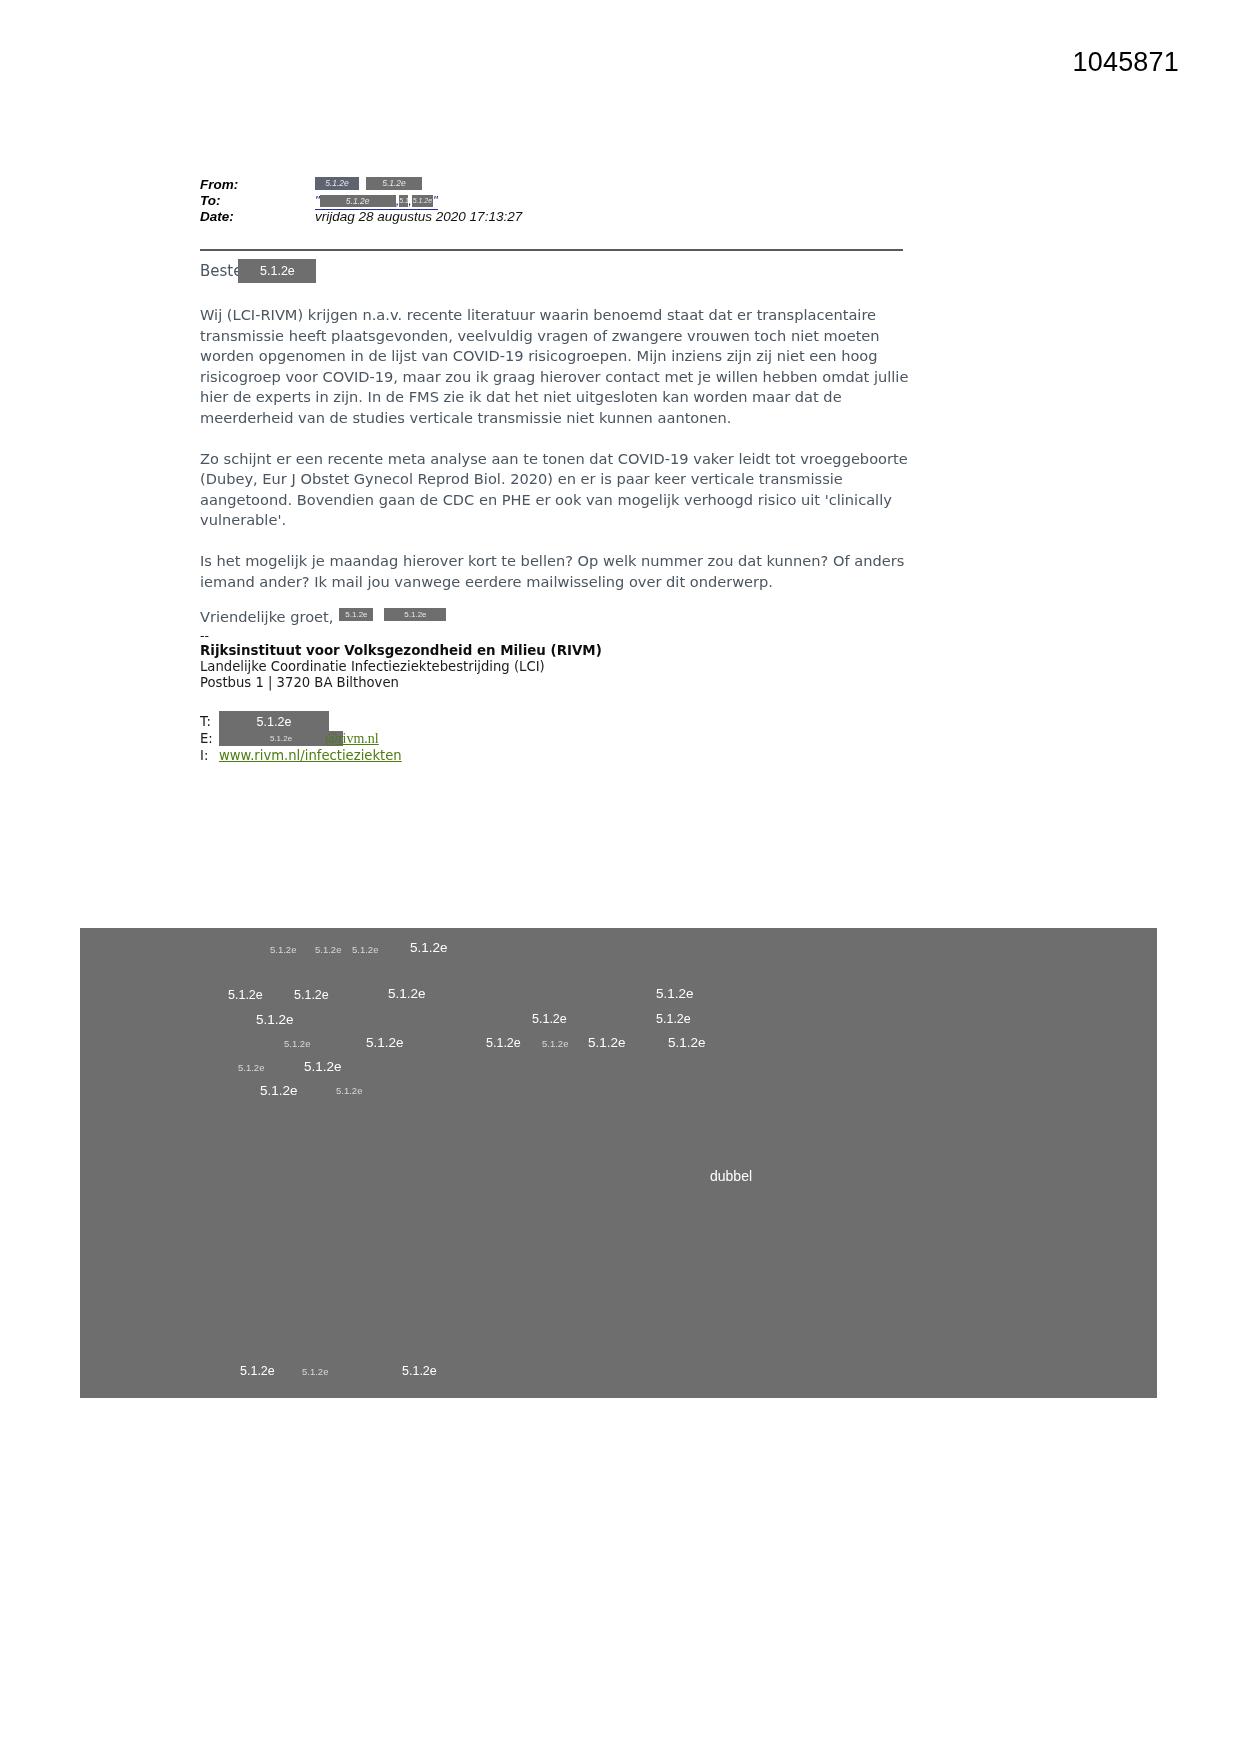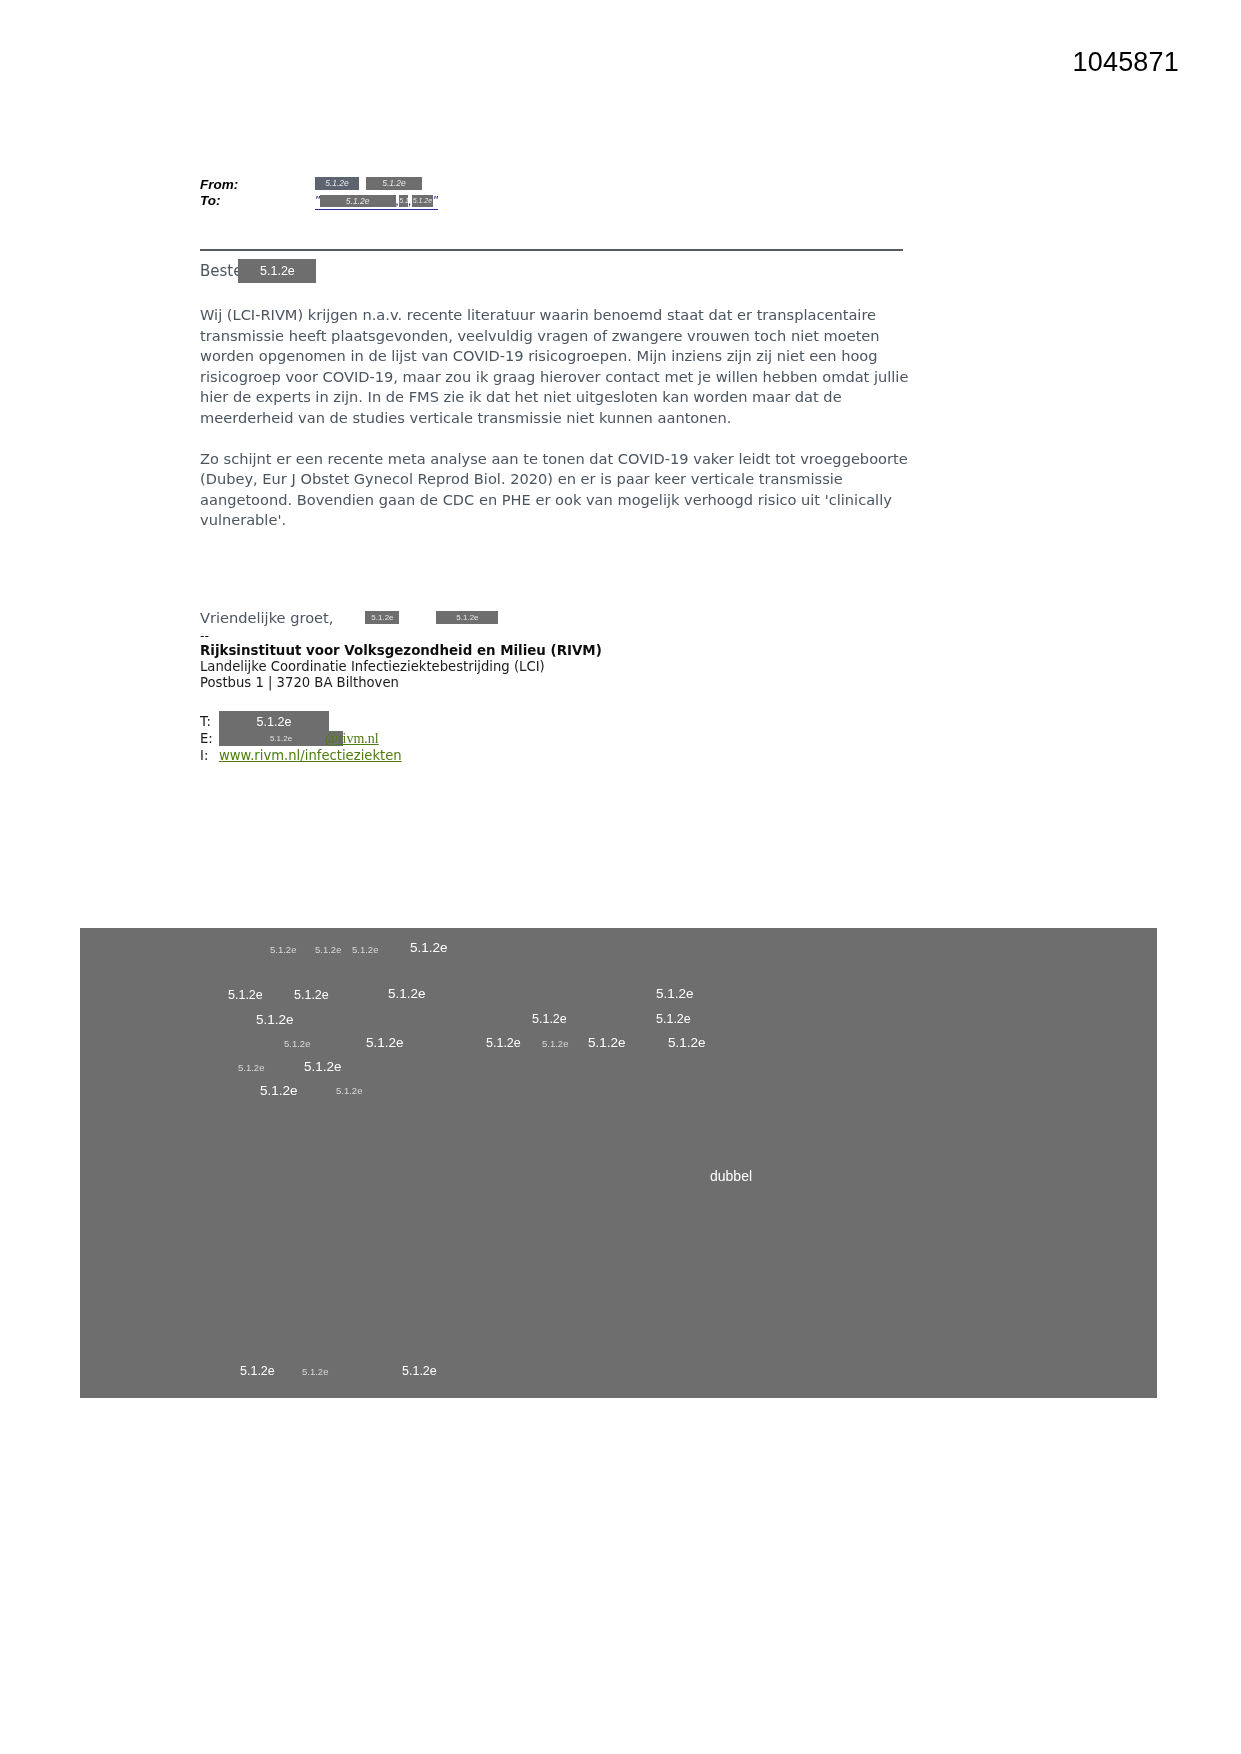--- a/index.html
+++ b/index.html
@@ -156,25 +156,24 @@
   
   .sig {
     position: absolute;
     left: 200px;
     top: 608px;
     width: 700px;
     font-family: "DejaVu Sans", sans-serif;
   }
   .sig-greet-row {
     display: flex;
-    align-items: center;
+    align-items: flex-start;
     font-size: 14.6px;
     color: #4a5560;
     height: 18px;
-    gap: 26px;
   }
   .r-sig-a {
     width: 34px; height: 13px; line-height: 13px; font-size: 8px;
     margin-left: 6px; background: #6e6e6e;
   }
   .r-sig-b {
     width: 62px; height: 13px; line-height: 13px; font-size: 8px;
     margin-left: 11px; background: #6e6e6e;
   }
   .sig-dashes {
@@ -295,20 +294,24 @@
           <span>,</span>
           <span class="redact r-to-b">5.1.2e</span>
           <span>,</span>
           <span class="redact r-to-c">5.1.2e</span>
           <span class="to-quote">"</span>
         </span>
       </div>
     </div>
 
 
+    <div class="mh-row">
+      <div class="mh-label">Date:</div>
+      <div class="mh-value">vrijdag 28 augustus 2020 17:13:27</div>
+    </div>
 
   </div>
 
   <div class="head-rule"></div>
 
   <div class="body-text">
 
     <div class="greet-row">
       <span class="greet-word">Beste</span>
       <span class="redact r-greet">5.1.2e</span>
@@ -317,20 +320,21 @@
     <div class="gap-md"></div>
 
     <p class="para">Wij (LCI-RIVM) krijgen n.a.v. recente literatuur waarin benoemd staat dat er transplacentaire transmissie heeft plaatsgevonden, veelvuldig vragen of zwangere vrouwen toch niet moeten worden opgenomen in de lijst van COVID-19 risicogroepen. Mijn inziens zijn zij niet een hoog risicogroep voor COVID-19, maar zou ik graag hierover contact met je willen hebben omdat jullie hier de experts in zijn. In de FMS zie ik dat het niet uitgesloten kan worden maar dat de meerderheid van de studies verticale transmissie niet kunnen aantonen.</p>
 
     <div class="gap-sm"></div>
 
     <p class="para">Zo schijnt er een recente meta analyse aan te tonen dat COVID-19 vaker leidt tot vroeggeboorte (Dubey, Eur J Obstet Gynecol Reprod Biol. 2020) en er is paar keer verticale transmissie aangetoond. Bovendien gaan de CDC en PHE er ook van mogelijk verhoogd risico uit 'clinically vulnerable'.</p>
 
     <div class="gap-sm"></div>
 
+    <p class="para">Is het mogelijk je maandag hierover kort te bellen? Op welk nummer zou dat kunnen? Of anders iemand ander? Ik mail jou vanwege eerdere mailwisseling over dit onderwerp.</p>
 
   </div>
 
   <div class="sig">
 
     <div class="sig-greet-row">
       <span>Vriendelijke groet,</span>
       <span class="redact r-sig-a">5.1.2e</span>
       <span class="redact r-sig-b">5.1.2e</span>
     </div>

